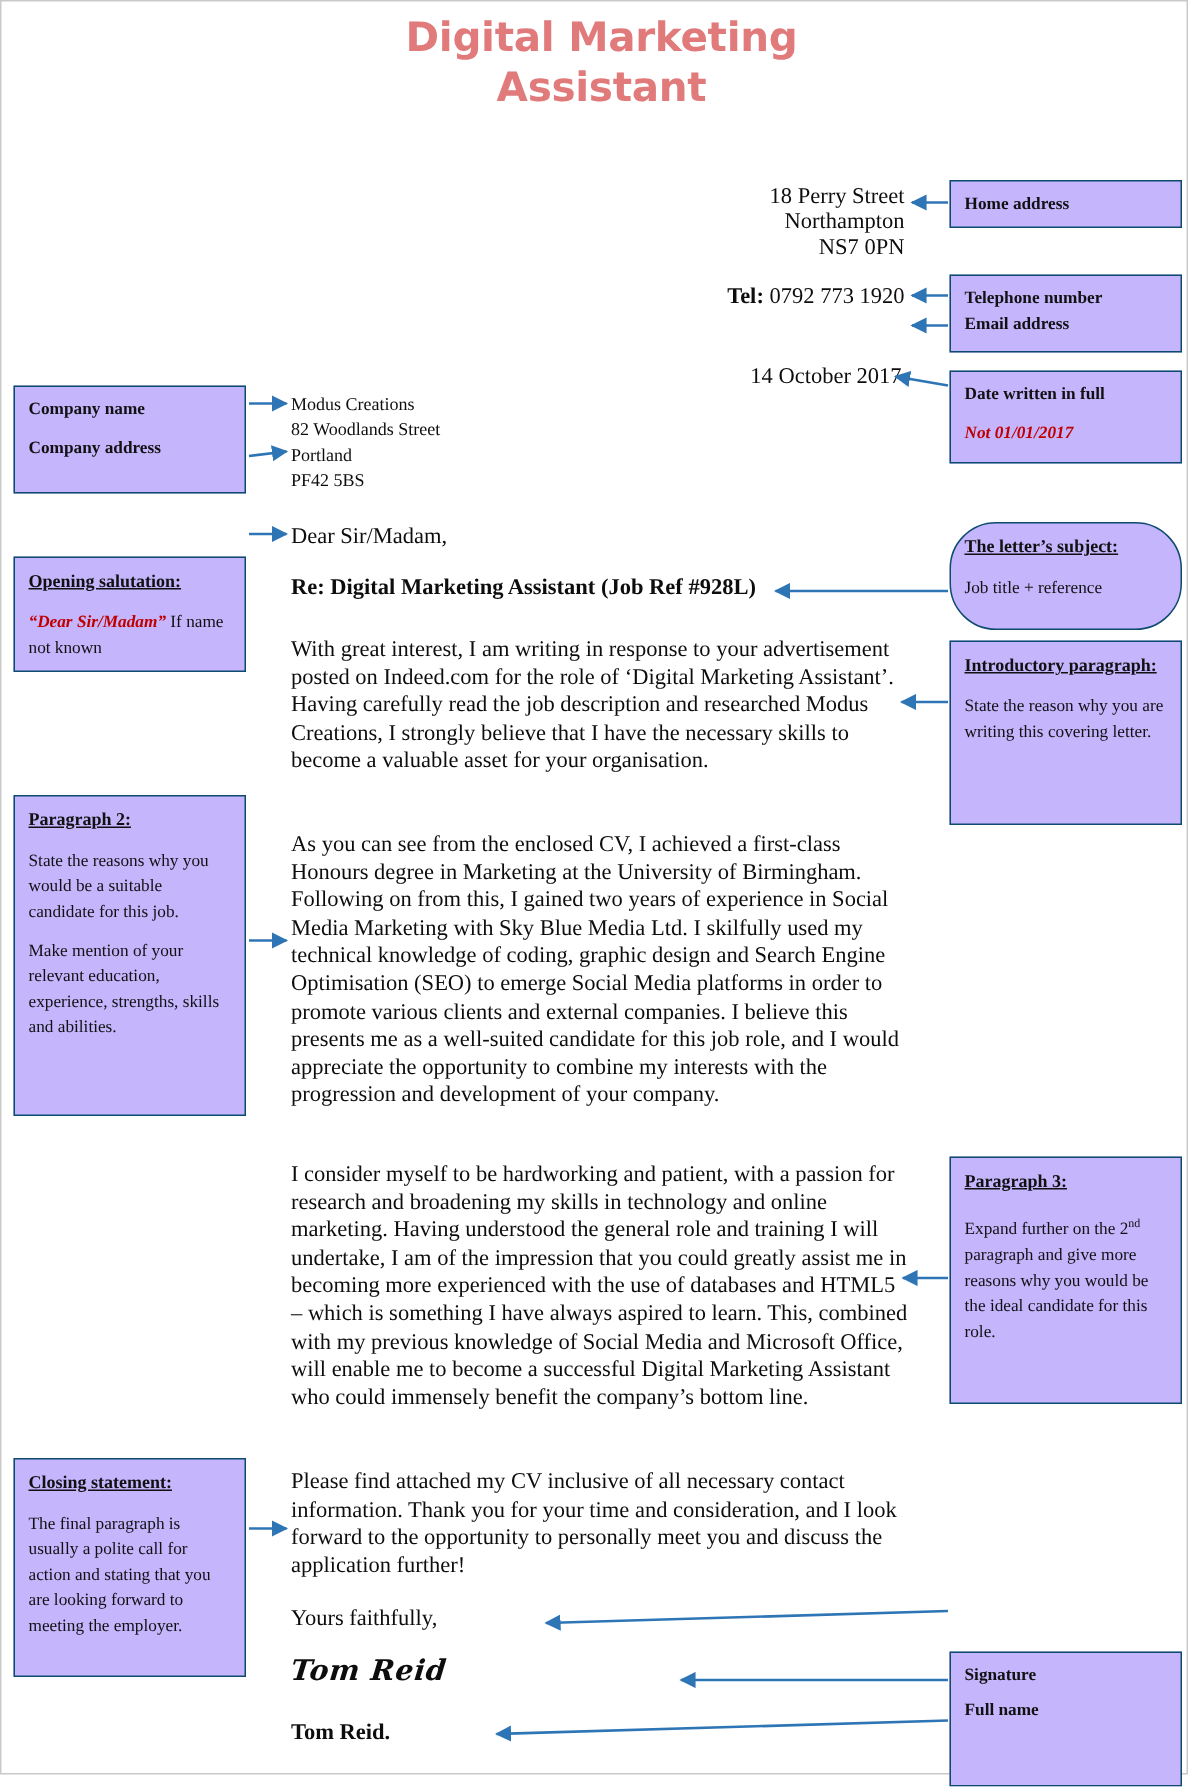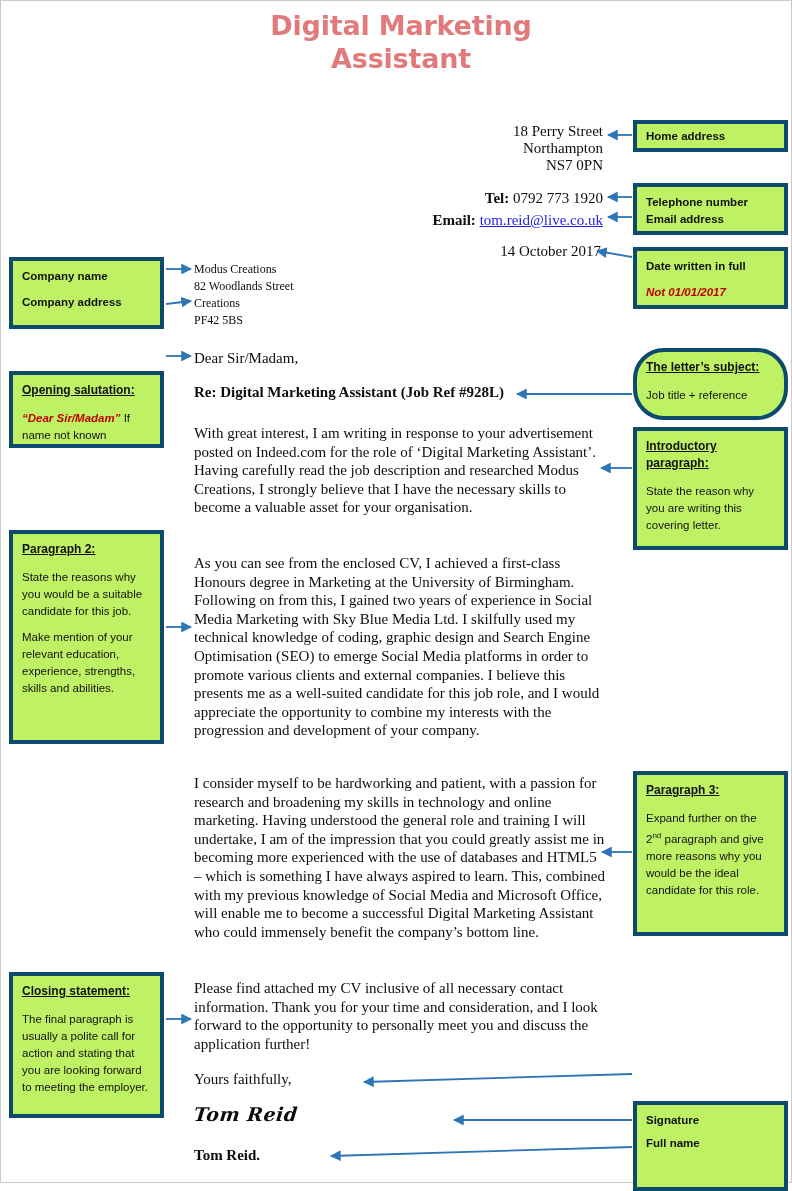--- a/index.html
+++ b/index.html
@@ -120,24 +120,24 @@
   .full-name {
     left: 193px;
     top: 1146px;
     font-size: 15px;
     font-weight: bold;
   }
 
   
   .note {
     position: absolute;
-    background: #bef264;
-    border: 4px solid #0c4a6e;
+    background: #c4b5fd;
+    border: 1px solid #0c4a6e;
     box-sizing: border-box;
-    font-family: Liberation Sans, sans-serif;
+    font-family: Liberation Serif, serif;
     font-size: 11.5px;
     line-height: 17px;
     color: #111111;
     padding: 7px 9px;
   }
   .note .hdr {
     font-weight: bold;
     text-decoration: underline;
     display: block;
     margin-bottom: 2px;
@@ -191,32 +191,28 @@
     <div>18 Perry Street</div>
     <div>Northampton</div>
     <div>NS7 0PN</div>
   </div>
 
   <div class="letter contact-block">
     <div>
       <b>Tel:</b>
       <span>0792 773 1920</span>
     </div>
-    <div>
-      <b>Email:</b>
-      <span class="email-link">tom.reid@live.co.uk</span>
-    </div>
   </div>
 
   <div class="letter date-line">14 October 2017</div>
 
   <div class="letter company-address">
     <div>Modus Creations</div>
     <div>82 Woodlands Street</div>
-    <div>Creations</div>
+    <div>Portland</div>
     <div>PF42 5BS</div>
   </div>
 
   <div class="letter salutation">Dear Sir/Madam,</div>
   <div class="letter subject-line">Re: Digital Marketing Assistant (Job Ref #928L)</div>
 
   <div class="letter body-par" id="par-intro">With great interest, I am writing in response to your advertisement posted on Indeed.com for the role of ‘Digital Marketing Assistant’. Having carefully read the job description and researched Modus Creations, I strongly believe that I have the necessary skills to become a valuable asset for your organisation.</div>
   <div class="letter body-par" id="par-two">As you can see from the enclosed CV, I achieved a first-class Honours degree in Marketing at the University of Birmingham. Following on from this, I gained two years of experience in Social Media Marketing with Sky Blue Media Ltd. I skilfully used my technical knowledge of coding, graphic design and Search Engine Optimisation (SEO) to emerge Social Media platforms in order to promote various clients and external companies. I believe this presents me as a well-suited candidate for this job role, and I would appreciate the opportunity to combine my interests with the progression and development of your company.</div>
   <div class="letter body-par" id="par-three">I consider myself to be hardworking and patient, with a passion for research and broadening my skills in technology and online marketing. Having understood the general role and training I will undertake, I am of the impression that you could greatly assist me in becoming more experienced with the use of databases and HTML5 – which is something I have always aspired to learn. This, combined with my previous knowledge of Social Media and Microsoft Office, will enable me to become a successful Digital Marketing Assistant who could immensely benefit the company’s bottom line.</div>
   <div class="letter body-par" id="par-closing">Please find attached my CV inclusive of all necessary contact information. Thank you for your time and consideration, and I look forward to the opportunity to personally meet you and discuss the application further!</div>

